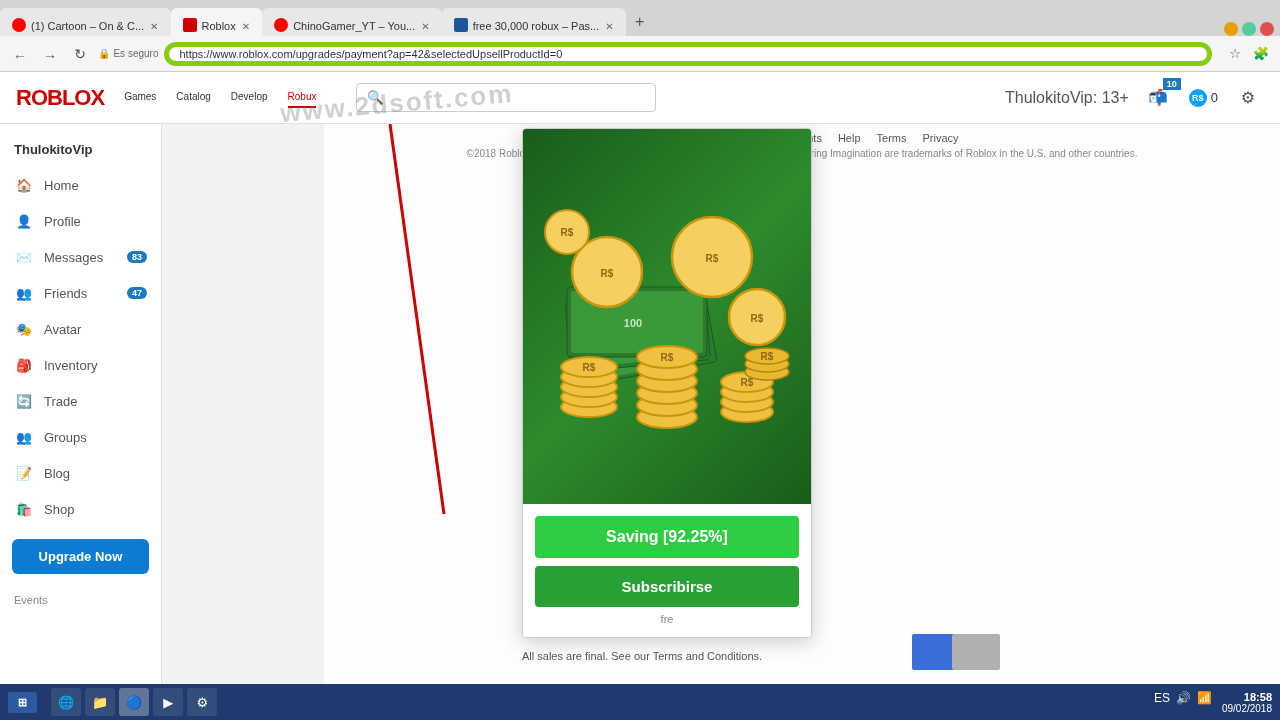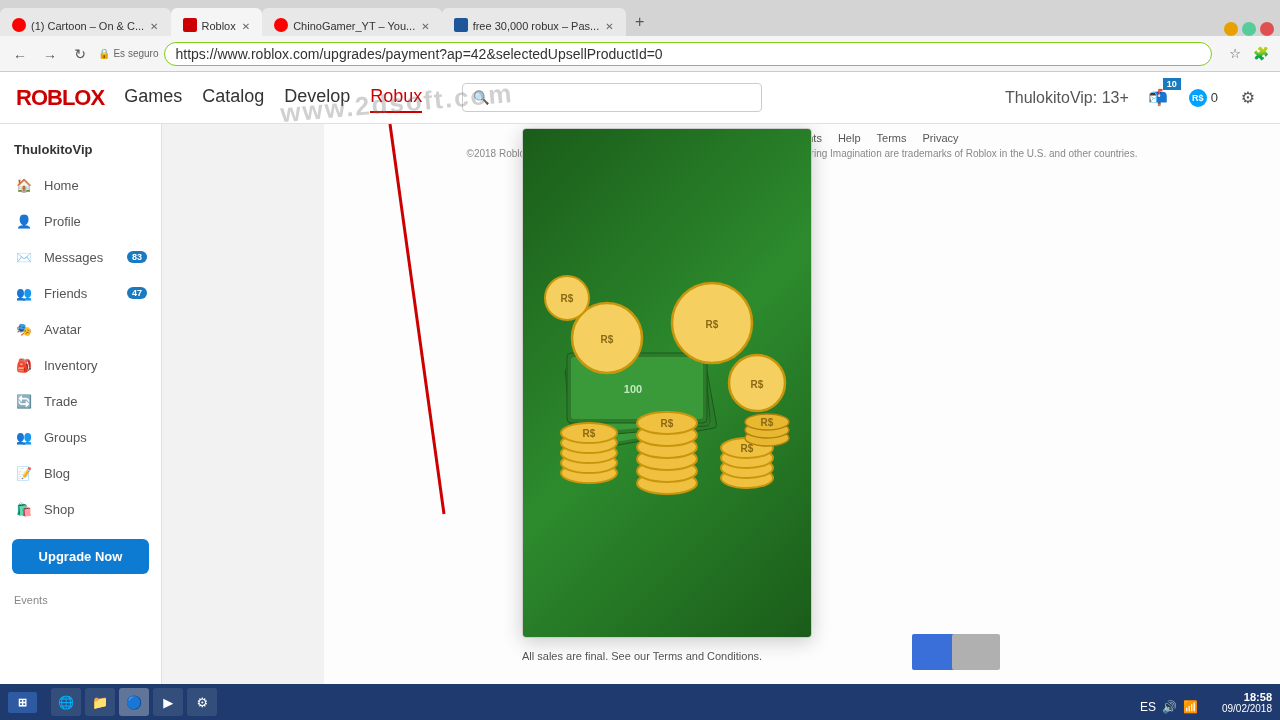--- a/index.html
+++ b/index.html
@@ -13,30 +13,30 @@
     .tab-favicon { width: 14px; height: 14px; margin-right: 5px; border-radius: 2px; }
     .tab-favicon.yt { background: #ff0000; border-radius: 50%; }
     .tab-favicon.rb { background: #cc0000; }
     .tab-favicon.robux { background: #1e5799; }
     .tab-close { margin-left: 6px; color: #666; font-size: 10px; cursor: pointer; }
     .new-tab-btn { width: 28px; height: 28px; display: flex; align-items: center; justify-content: center; color: #555; font-size: 16px; cursor: pointer; }
 
     .address-bar-row { display: flex; align-items: center; padding: 4px 8px; gap: 6px; background: #f5f5f5; height: 36px; border-bottom: 1px solid #ccc; }
     .nav-btn { width: 24px; height: 24px; display: flex; align-items: center; justify-content: center; color: #555; font-size: 14px; cursor: pointer; background: none; border: none; }
     .secure-badge { font-size: 10px; color: #666; display: flex; align-items: center; gap: 3px; white-space: nowrap; }
-    .address-input { flex: 1; height: 24px; border: 1px solid #84cc16; border-radius: 12px; padding: 0 10px; font-size: 14px; color: #333; background: #fff; outline: none; }
+    .address-input { flex: 1; height: 24px; border: 5px solid #84cc16; border-radius: 12px; padding: 0 10px; font-size: 11px; color: #333; background: #fff; outline: none; }
     .browser-actions { display: flex; gap: 4px; margin-left: 6px; }
     .browser-action-btn { width: 22px; height: 22px; display: flex; align-items: center; justify-content: center; color: #555; font-size: 13px; cursor: pointer; }
 
     
     .roblox-header { background: #fff; border-bottom: 1px solid #e0e0e0; display: flex; align-items: center; padding: 0 16px; height: 52px; gap: 20px; }
     .roblox-logo { display: flex; align-items: center; gap: 4px; cursor: pointer; }
     .logo-text { font-size: 22px; font-weight: 900; color: #cc0000; letter-spacing: -1px; }
     .header-nav { display: flex; gap: 20px; }
-    .header-nav-item { font-size: 18px; color: #333; text-decoration: none; cursor: pointer; padding: 4px 0; }
+    .header-nav-item { font-size: 10px; color: #333; text-decoration: none; cursor: pointer; padding: 4px 0; }
     .header-nav-item.active { color: #cc0000; border-bottom: 2px solid #cc0000; }
     .search-bar { display: flex; align-items: center; border: 1px solid #ccc; border-radius: 4px; overflow: hidden; flex: 1; max-width: 300px; margin-left: 20px; }
     .search-input { border: none; outline: none; padding: 6px 10px; font-size: 13px; width: 100%; }
     .search-btn { background: none; border: none; padding: 6px 10px; cursor: pointer; color: #666; }
     .header-right { display: flex; align-items: center; gap: 14px; margin-left: auto; }
     .age-badge { font-size: 16px; color: #555; }
     .icon-btn { position: relative; cursor: pointer; display: flex; align-items: center; justify-content: center; width: 32px; height: 32px; }
     .badge { position: absolute; top: -4px; right: -6px; background: #1a7abf; color: #fff; border-radius: 0; font-size: 9px; padding: 1px 4px; font-weight: bold; }
     .robux-display { display: flex; align-items: center; gap: 4px; font-size: 13px; color: #333; }
     .robux-icon { width: 18px; height: 18px; border-radius: 50%; background: #00a2ff; display: flex; align-items: center; justify-content: center; color: white; font-size: 9px; font-weight: bold; }
@@ -76,21 +76,21 @@
     
     .chat-panel { position: absolute; bottom: 0; right: 0; width: 200px; background: #1a7abf; color: #fff; display: flex; align-items: center; padding: 8px 12px; font-size: 13px; font-weight: bold; cursor: pointer; border-radius: 4px 4px 0 0; z-index: 30; }
     .chat-badge { background: #e74c3c; color: #fff; border-radius: 10px; font-size: 10px; padding: 1px 5px; margin-left: auto; font-weight: bold; }
 
     
     .system-bar { position: absolute; bottom: 0; left: 0; right: 0; height: 36px; background: #1e3a6e; display: flex; align-items: center; padding: 0 8px; gap: 6px; z-index: 50; }
     .start-btn { background: #2d5aa0; color: #fff; border: none; padding: 4px 10px; font-size: 11px; cursor: pointer; border-radius: 2px; font-weight: bold; }
     .taskbar-items { display: flex; gap: 4px; margin-left: 8px; }
     .taskbar-item { width: 30px; height: 28px; background: rgba(255,255,255,0.1); border-radius: 3px; display: flex; align-items: center; justify-content: center; cursor: pointer; color: #fff; font-size: 13px; }
     .taskbar-item.active { background: rgba(255,255,255,0.3); }
-    .system-tray { margin-left: auto; display: flex; align-items: flex-end; gap: 24px; color: #fff; font-size: 11px; }
+    .system-tray { margin-left: auto; display: flex; align-items: flex-start; gap: 10px; color: #fff; font-size: 11px; }
     .tray-icons { display: flex; gap: 6px; align-items: center; }
     .tray-icon { font-size: 12px; }
     .clock { text-align: right; }
     .clock-time { font-size: 11px; font-weight: bold; }
     .clock-date { font-size: 10px; }
 
     
     .red-line { position: absolute; top: 0; left: 0; width: 100%; height: 100%; pointer-events: none; z-index: 25; }
 
     
@@ -309,20 +309,25 @@
           <text x="175" y="85" class="coin-text" text-anchor="middle" font-size="15">R$</text>
 
           <circle cx="220" cy="140" r="28" fill="#f5d060" stroke="#c8960c" stroke-width="2.5"></circle>
           <text x="220" y="145" class="coin-text" text-anchor="middle" font-size="11">R$</text>
 
           <circle cx="30" cy="55" r="22" fill="#f5d060" stroke="#c8960c" stroke-width="2"></circle>
           <text x="30" y="59" class="coin-text" text-anchor="middle" font-size="9">R$</text>
         </svg>
       </div>
 
+      <div class="robux-popup-footer">
+        <button class="saving-btn">Saving [92.25%]</button>
+        <button class="subscribe-btn">Subscribirse</button>
+        <div class="free-text">fre</div>
+      </div>
     </div>
 
     <div class="all-sales-text">All sales are final. See our Terms and Conditions.</div>
 
     <div class="blue-square"></div>
     <div class="gray-square"></div>
 
     <div class="chat-panel">
       <span>Chat &amp; Party</span>
       <span class="chat-badge">18</span>

